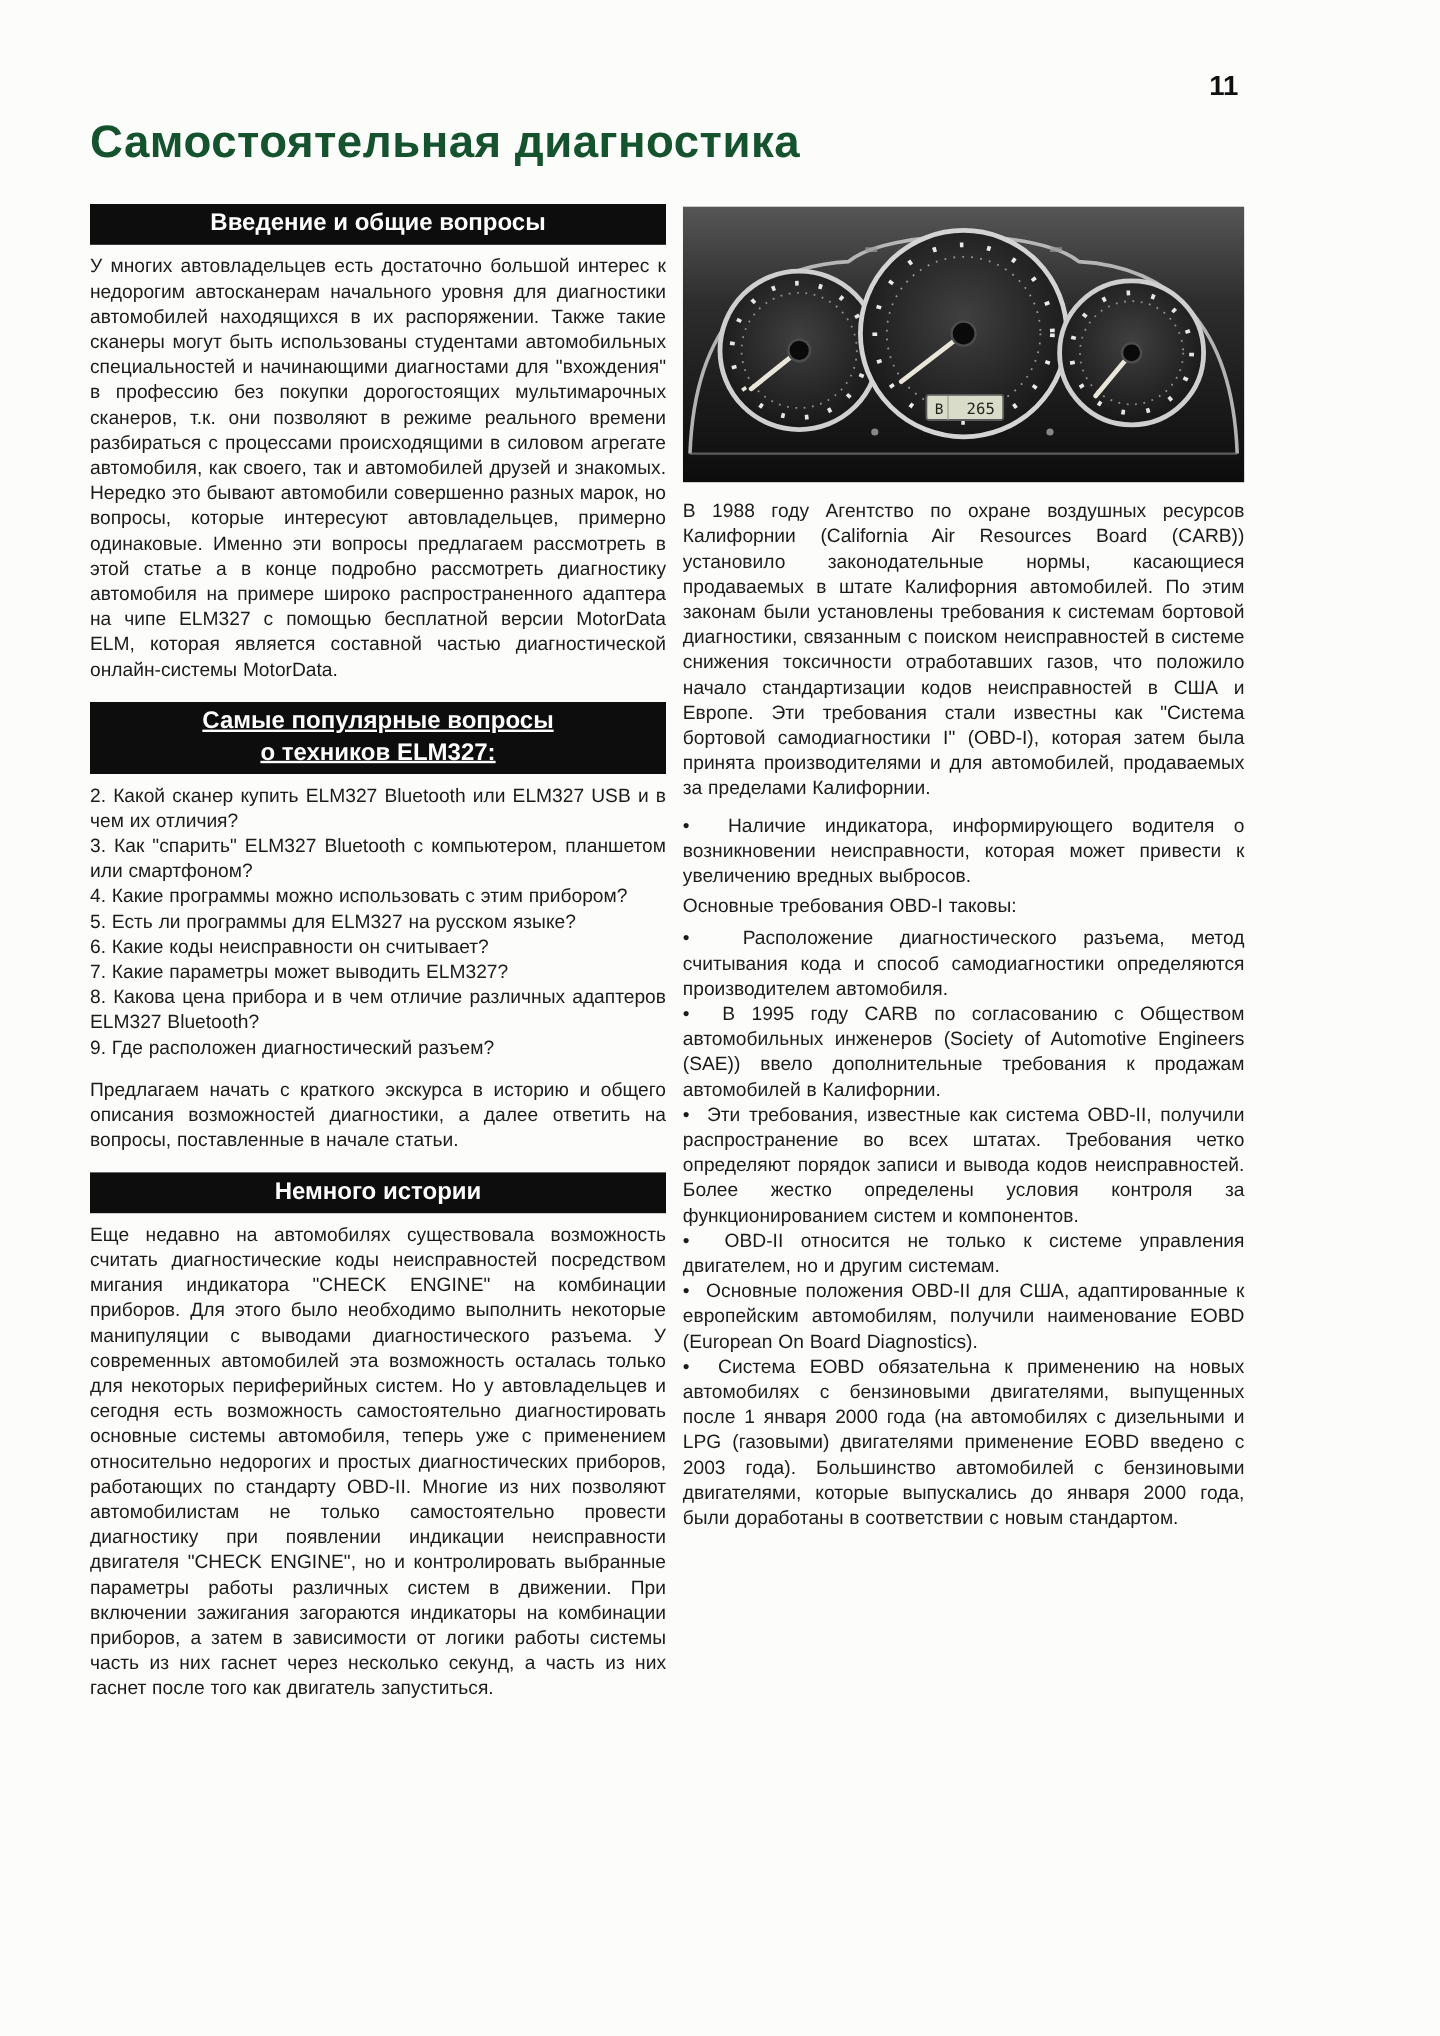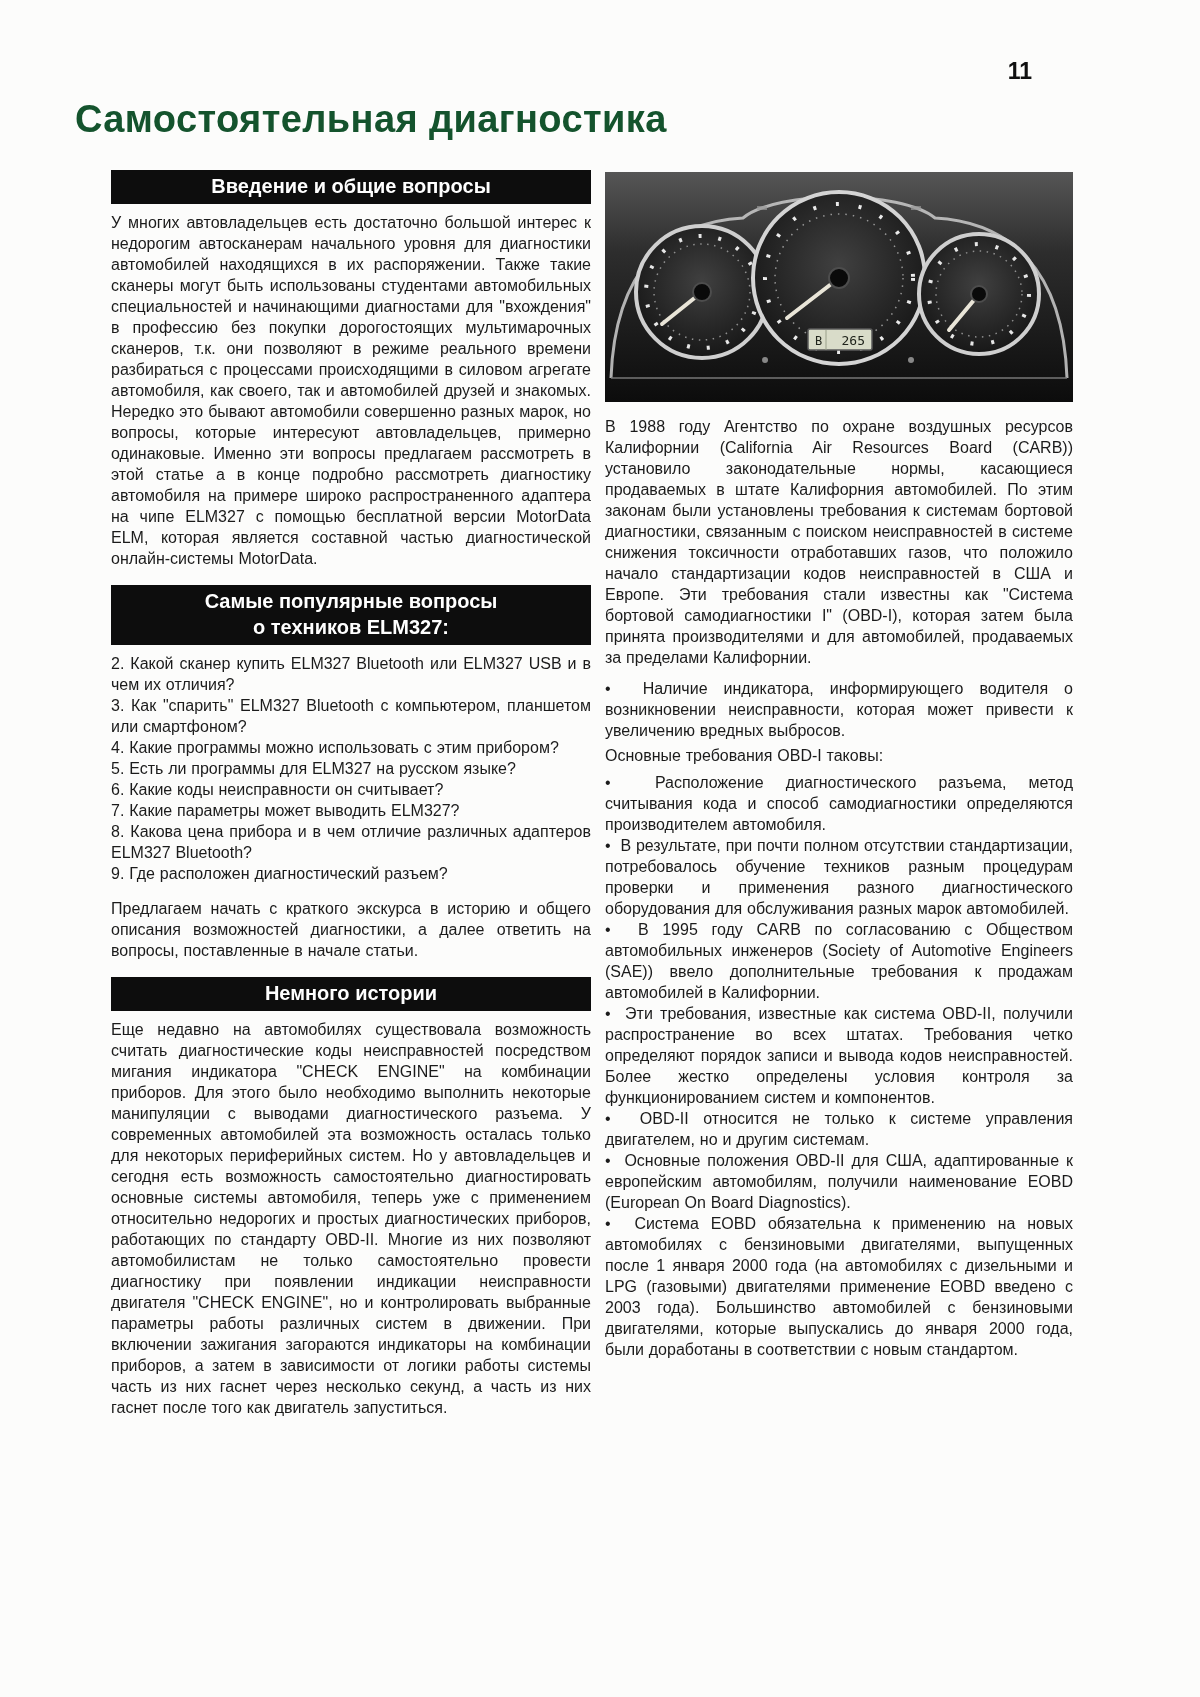--- a/index.html
+++ b/index.html
@@ -11,30 +11,30 @@
   .page-number {
     position:absolute; top:58px; right:168px;
     font-size:23px; font-weight:bold; color:#101010;
   }
   .title {
     position:absolute; top:98px; left:75px; margin:0;
     font-size:38px; font-weight:bold; letter-spacing:0.4px; color:#14532d;
   }
   .columns {
     position:absolute; top:170px; left:75px; width:962px;
-    display:flex; gap:14px; align-items:flex-start;margin-left:36px;
+    display:flex; gap:14px; align-items:flex-start;
   }
   .col.left  { flex:0 0 480px; width:480px; }
   .col.right { flex:0 0 468px; width:468px; }
   .section { margin:0 0 16px 0; }
   .section-header {
     background:#0d0d0d; color:#ffffff; font-weight:bold; font-size:20px;
     line-height:1.3; text-align:center; padding:3px 10px 5px; margin:0 0 8px 0;
   }
-  .section-header span { display:block; }
+  .section-header span { display:block;text-decoration:underline; }
   p.body {
     font-size:16px; line-height:21px; margin:0 0 10px 0;
     text-align:justify; word-spacing:0.4px;
   }
   .qlist p.body { margin:0; }
   p.close { margin-top:14px; }
   p.intro { margin:4px 0 6px 0; }
   p.bullet { margin:0; }
   p.bullet::before { content:"\2022\00a0\00a0"; }
   figure.photo { margin:2px 0 14px 0; line-height:0; }
@@ -143,21 +143,20 @@
             <rect x="306" y="34" width="10" height="4" fill="#999"></rect>
           </g>
         </svg>
       </figure>
 
       <p class="body">В 1988 году Агентство по охране воздушных ресурсов Калифорнии (California Air Resources Board (CARB)) установило законодательные нормы, касающиеся продаваемых в штате Калифорния автомобилей. По этим законам были установлены требования к системам бортовой диагностики, связанным с поиском неисправностей в системе снижения токсичности отработавших газов, что положило начало стандартизации кодов неисправностей в США и Европе. Эти требования стали известны как "Система бортовой самодиагностики I" (OBD-I), которая затем была принята производителями и для автомобилей, продаваемых за пределами Калифорнии.</p>
       <p class="body bullet">Наличие индикатора, информирующего водителя о возникновении неисправности, которая может привести к увеличению вредных выбросов.</p>
 
       <p class="body intro">Основные требования OBD-I таковы:</p>
       <p class="body bullet">Расположение диагностического разъема, метод считывания кода и способ самодиагностики определяются производителем автомобиля.</p>
-      <p class="body bullet">В результате, при почти полном отсутствии стандартизации, потребовалось обучение техников разным процедурам проверки и применения разного диагностического оборудования для обслуживания разных марок автомобилей.</p>
       <p class="body bullet">В 1995 году CARB по согласованию с Обществом автомобильных инженеров (Society of Automotive Engineers (SAE)) ввело дополнительные требования к продажам автомобилей в Калифорнии.</p>
       <p class="body bullet">Эти требования, известные как система OBD-II, получили распространение во всех штатах. Требования четко определяют порядок записи и вывода кодов неисправностей. Более жестко определены условия контроля за функционированием систем и компонентов.</p>
       <p class="body bullet">OBD-II относится не только к системе управления двигателем, но и другим системам.</p>
       <p class="body bullet">Основные положения OBD-II для США, адаптированные к европейским автомобилям, получили наименование EOBD (European On Board Diagnostics).</p>
       <p class="body bullet">Система EOBD обязательна к применению на новых автомобилях с бензиновыми двигателями, выпущенных после 1 января 2000 года (на автомобилях с дизельными и LPG (газовыми) двигателями применение EOBD введено с 2003 года). Большинство автомобилей с бензиновыми двигателями, которые выпускались до января 2000 года, были доработаны в соответствии с новым стандартом.</p>
 
     </div>
   </div>
 </div>
 

